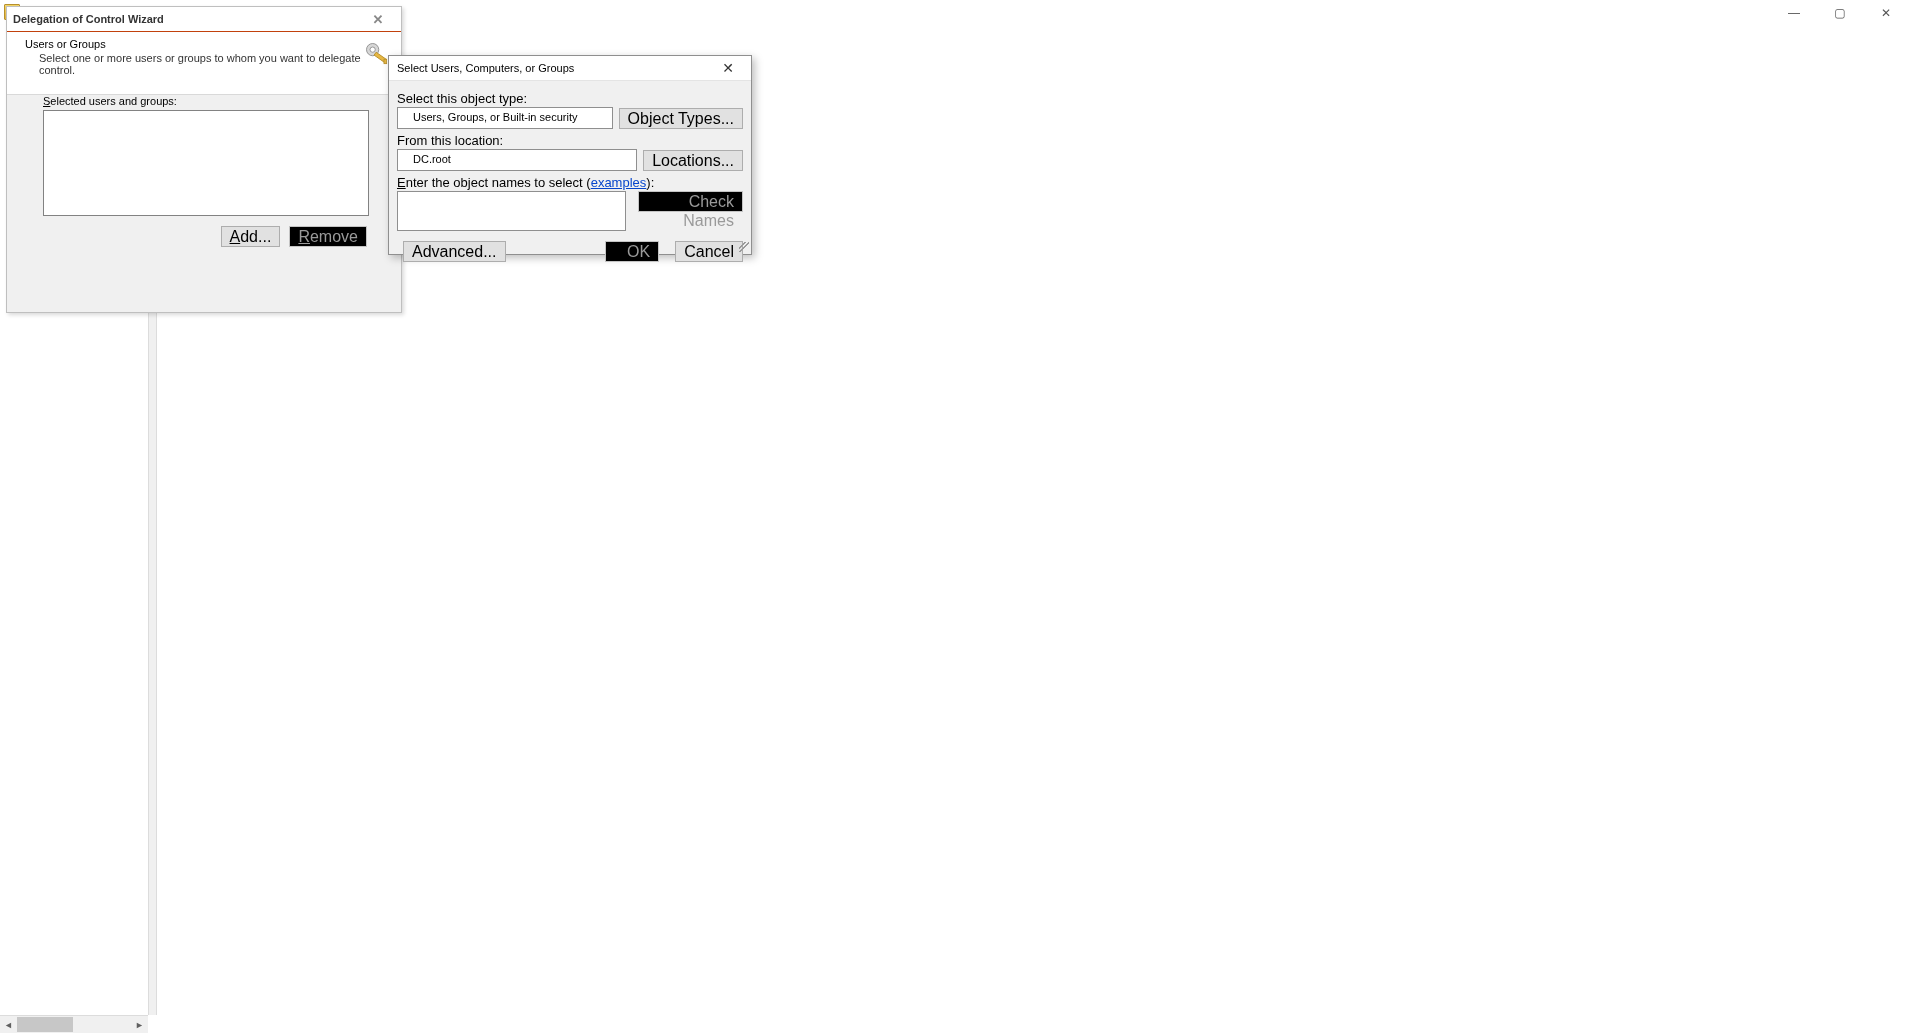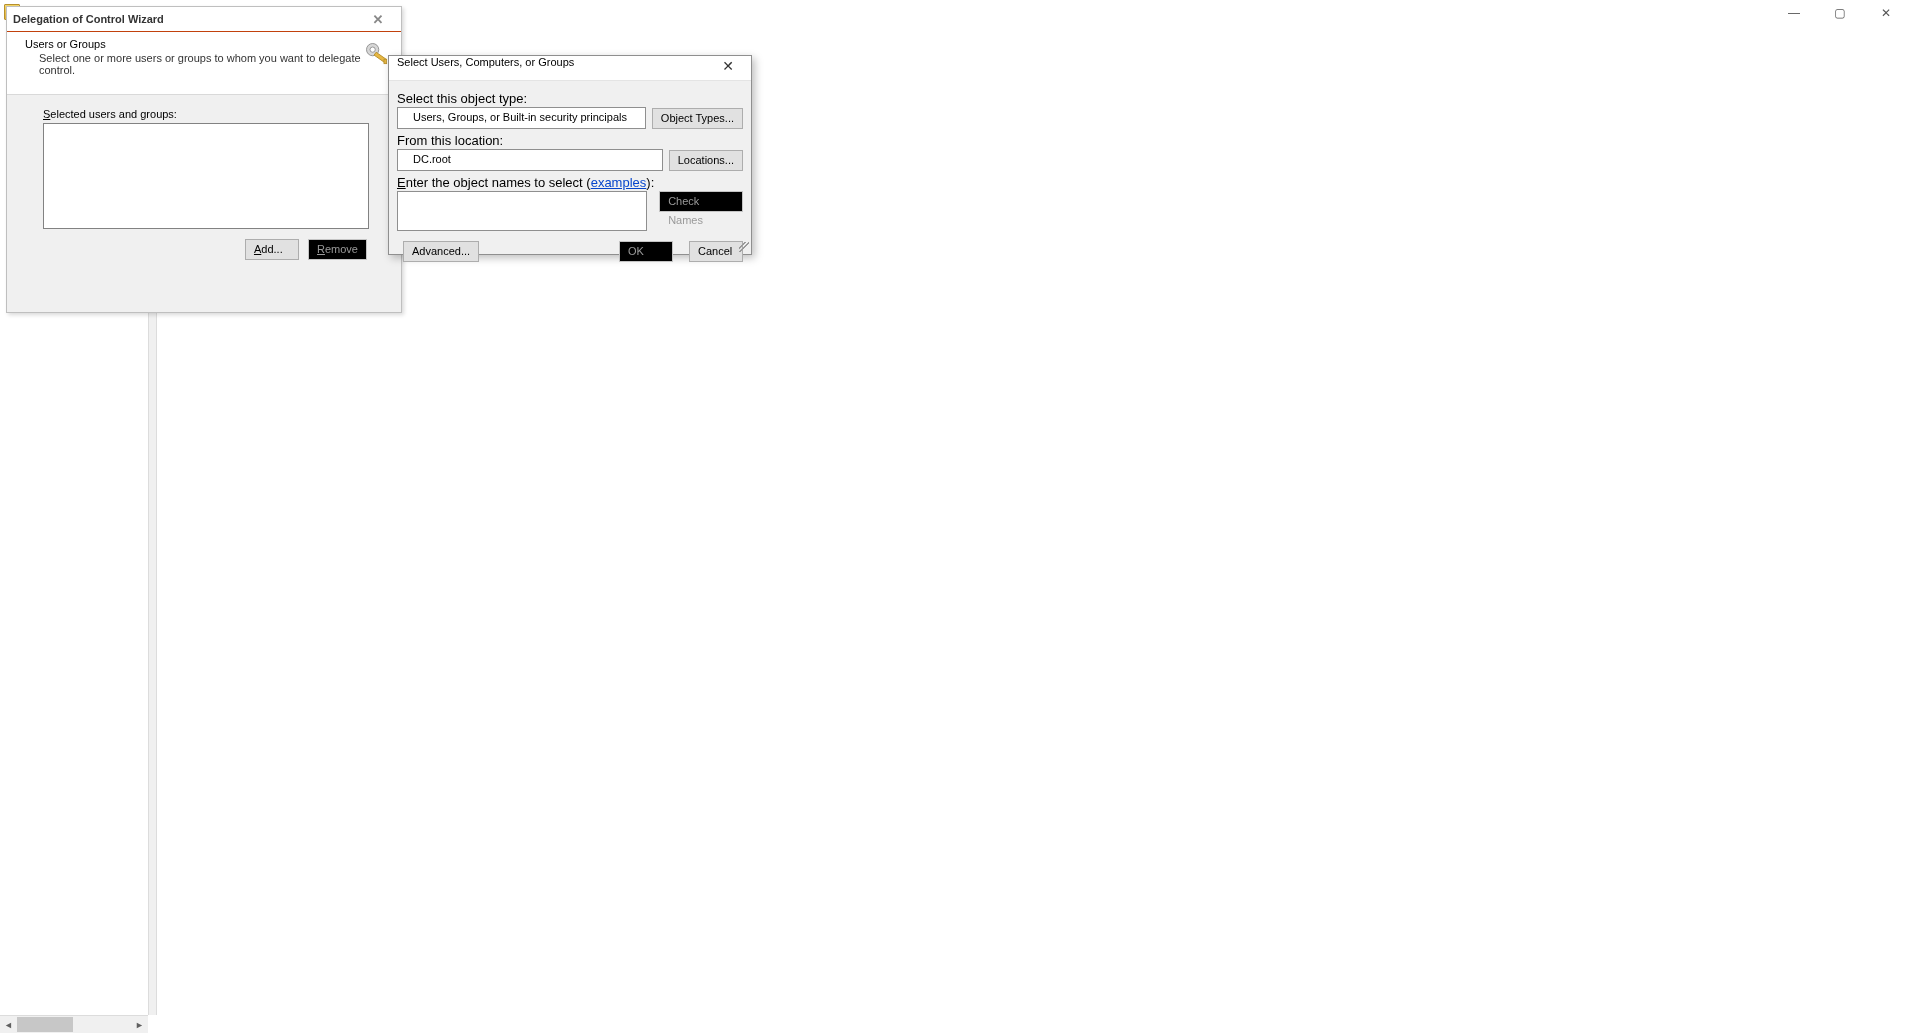--- a/index.html
+++ b/index.html
@@ -133,21 +133,21 @@
     font-size:11px;
     margin:2px 0 0 14px;
     color:#333;
   }
   .wizard-header .key-icon {
     position:absolute;
     right:10px; top:8px;
     width:28px;height:28px;
   }
   .wizard-body {
-    padding:13px 28px 8px 36px;
+    padding:0 28px 8px 36px;
   }
   .label11 { font-size:11px; display:block; margin-bottom:3px;}
   .underline-letter { text-decoration:underline; }
 
   .listbox {
     width:324px; height:104px;
     background:#ffffff;
     border:1px solid #828282;
   }
 
@@ -155,22 +155,22 @@
     margin-top:10px;
     text-align:right;
     width:324px;
   }
   .btn {
     display:inline-block;
     min-width:54px;
     height:21px;
     line-height:19px;
     padding:0 8px;
-    font-size:11px;
-    text-align:left;
+    font-size:16px;
+    text-align:right;
     background:#e1e1e1;
     border:1px solid #adadad;
     color:#000;
     margin-left:6px;
     vertical-align:middle;
   }
   .btn[disabled], .btn.disabled {
     color:#9a9a9a;
     background:#000000;
     border-color:#c4c4c4;
@@ -190,21 +190,21 @@
   .picker {
     position:absolute;
     left:388px; top:55px;
     width:362px; height:198px;
     background:#f0f0f0;
     border:1px solid #8f8f8f;
     box-shadow:3px 3px 8px rgba(0,0,0,.25);
   }
   .picker-titlebar {
     height:24px;
-    display:flex; 
+    display:flex; align-items:center;
     padding:0 6px 0 8px;
     background:#ffffff;
     border-bottom:1px solid #e4e4e4;
     gap:8px;
   }
   .picker-titlebar .title {
     flex:1;
     font-size:11px;
     color:#000;
   }

